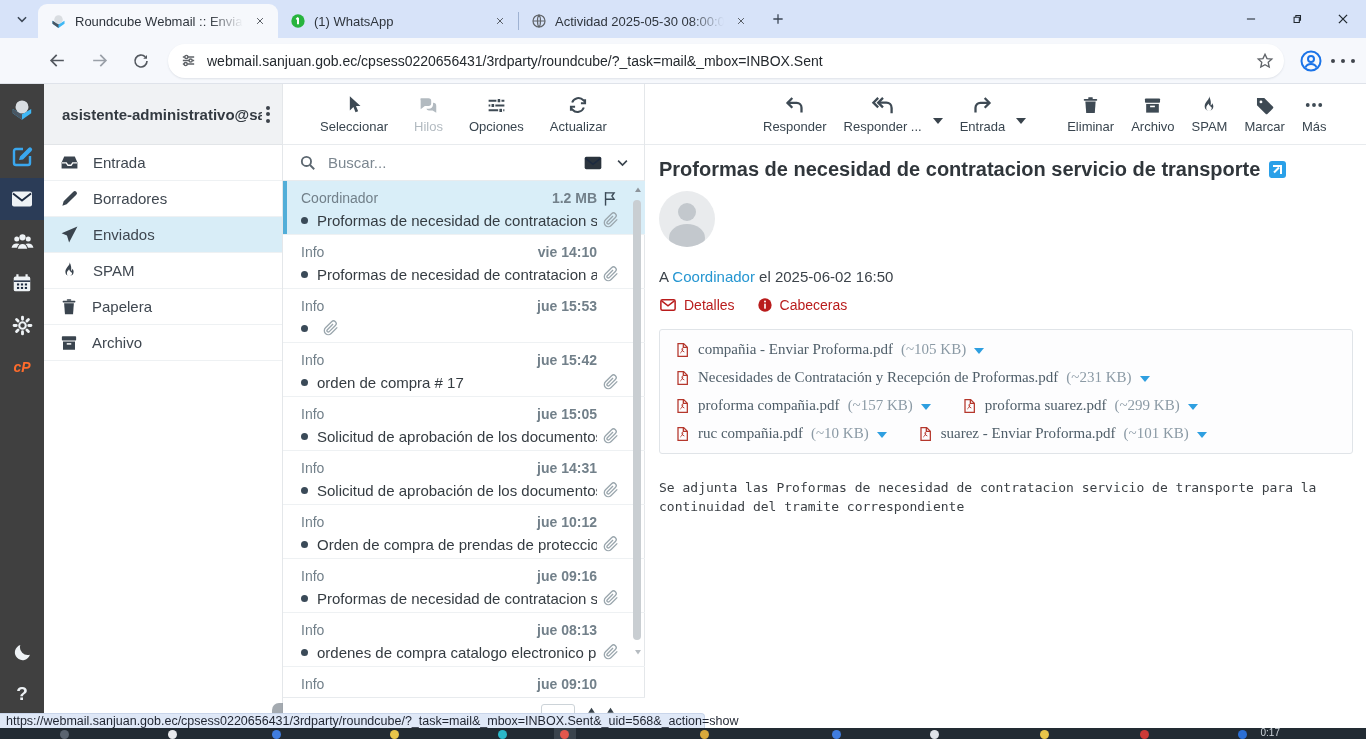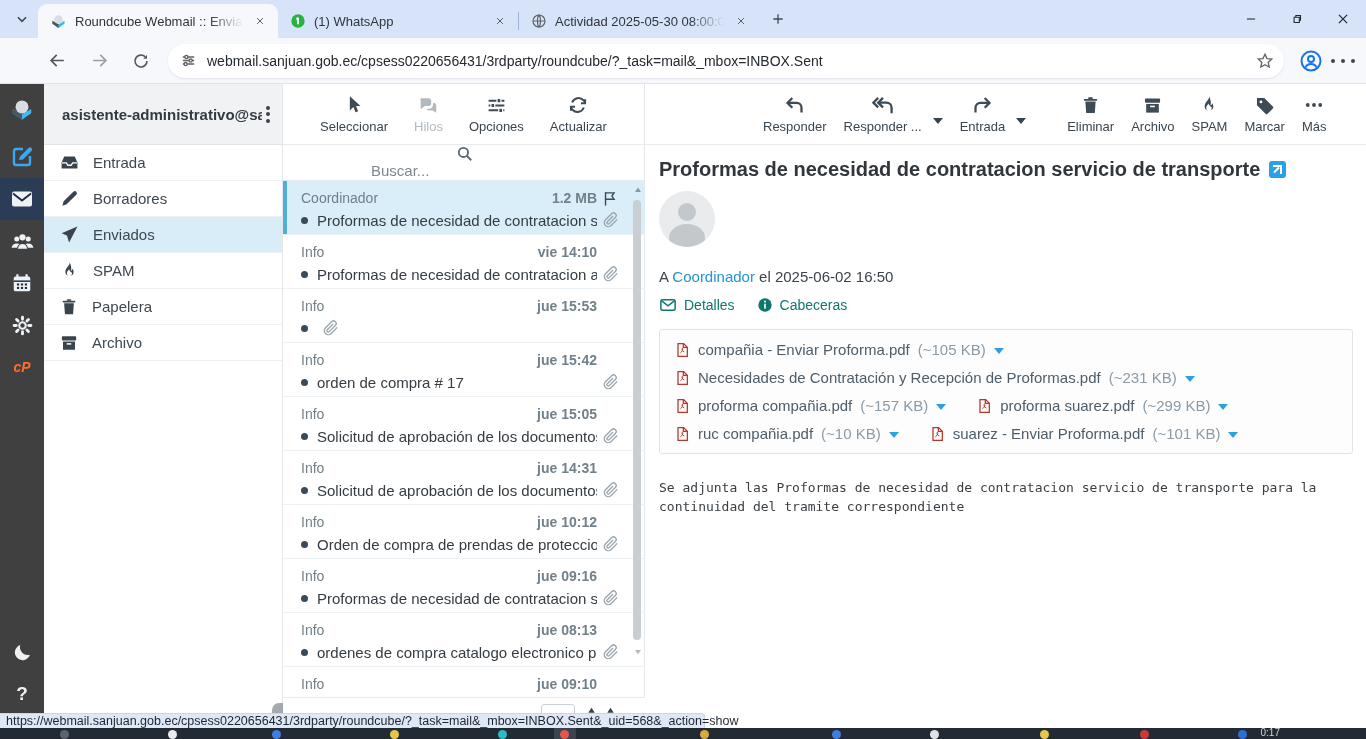--- a/index.html
+++ b/index.html
@@ -68,21 +68,21 @@
 
   
   .mlist { position:absolute; left:283px; top:0; width:362px; height:655px; background:#fff;
     border-right:1px solid #e4e7ea; }
   .ltoolbar { height:61px; border-bottom:1px solid #e8ebee; display:flex; align-items:center;
     justify-content:center; gap:26px; }
   .tbtn { display:flex; flex-direction:column; align-items:center; gap:3px;
     color:#39454f; font-size:13px; }
   .tbtn .ticon { height:22px; display:flex; align-items:center; color:#3e4a54; }
   .tbtn.disabled, .tbtn.disabled .ticon { color:#b2bac0; }
-  .searchrow { height:36px; border-bottom:1px solid #e8ebee; display:flex; align-items:center; padding:0 14px 0 16px;flex-direction:column; }
+  .searchrow { height:36px; border-bottom:1px solid #e8ebee; display:flex; align-items:center; padding:0 14px 0 16px; }
   .searchrow input { flex:1; border:0; outline:0; background:transparent; font-size:15px;
     color:#3a4149; margin-left:12px; font-family:"Liberation Sans",sans-serif; }
   .searchrow input::placeholder { color:#7c8790; }
   .search-ic { color:#5c6770; }
   .search-mail-ic { color:#2b343d; margin-right:12px; }
   .search-chev { color:#39434c; }
 
   .rows { position:absolute; top:97px; left:0; width:362px; height:516px; overflow:hidden; }
   .mrow { height:54px; border-bottom:1px solid #eef1f3; padding:7px 26px 0 18px; position:relative; }
   .mrow.selected { background:#d9eef8; }
@@ -125,24 +125,24 @@
   .hdr { display:flex; margin-top:10px; gap:16px;flex-direction:column; }
   .avatar { width:56px; height:56px; border-radius:50%; background:#e9ebed; position:relative; overflow:hidden; flex:none; }
   .avatar::before { content:""; position:absolute; left:19px; top:12px; width:18px; height:18px;
     border-radius:50%; background:#c3c8cd; }
   .avatar::after { content:""; position:absolute; left:10px; top:33px; width:36px; height:28px;
     border-radius:50%; background:#c3c8cd; }
   .hdr-lines { padding-top:5px; }
   .toline { font-size:15px; color:#3c434a; }
   .toline .lnk { color:#2596d1; }
   .hdr-actions { margin-top:11px; display:flex; gap:22px; align-items:center; }
-  .hact { display:flex; align-items:center; gap:7px; color:#0f766e; font-size:14px; }
+  .hact { display:flex; align-items:center; gap:7px; color:#b91c1c; font-size:14px; }
   .attbox { margin-top:15px; border:1px solid #e0e4e8; border-radius:3px; background:#fdfdfe;
     padding:9px 14px; display:flex; flex-wrap:wrap; column-gap:30px; row-gap:7px; width:694px; }
-  .att { display:flex; align-items:center; gap:8px; height:21px; }
+  .att { display:flex; align-items:center; gap:8px; height:21px;font-family:Liberation Serif, serif; }
   .att .pdf { color:#b5372c; }
   .att-name { font-size:15px; color:#4e5d68; }
   .att-size { font-size:15px; color:#8b9aa5; }
   .att-caret { width:0; height:0; border-left:5px solid transparent; border-right:5px solid transparent;
     border-top:6px solid #2e9fe0; margin-top:2px; }
   .bodytext { margin-top:24px; font-family:"DejaVu Sans Mono", monospace; font-size:13px;
     color:#3a3f44; line-height:19px; width:700px; }
 
   
   .statusbar { position:absolute; left:0; top:713px; height:15px; max-width:705px;

